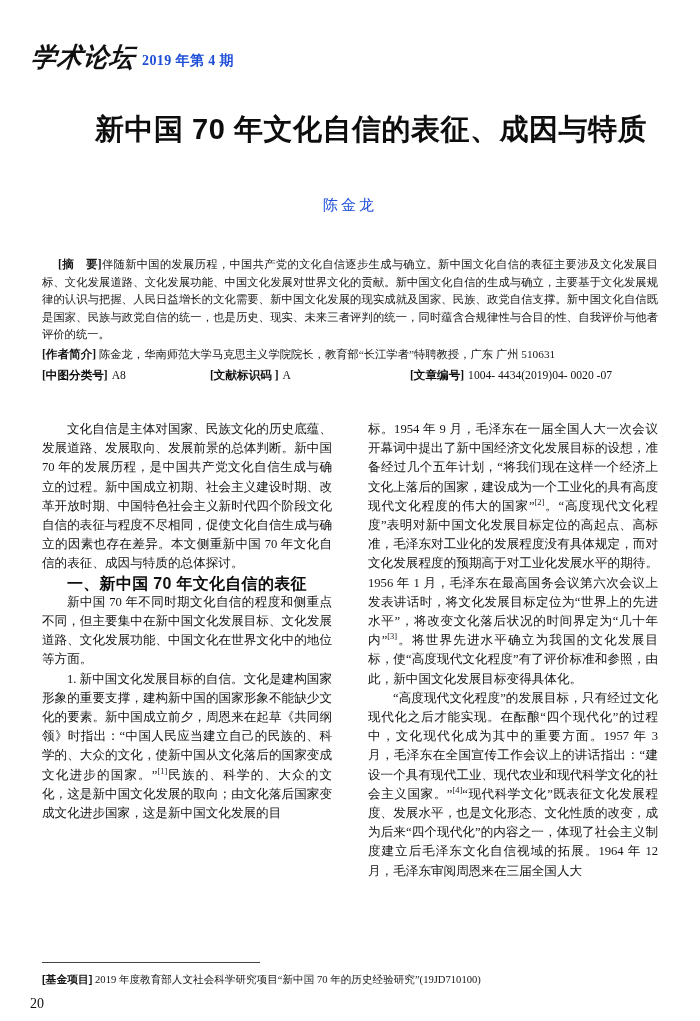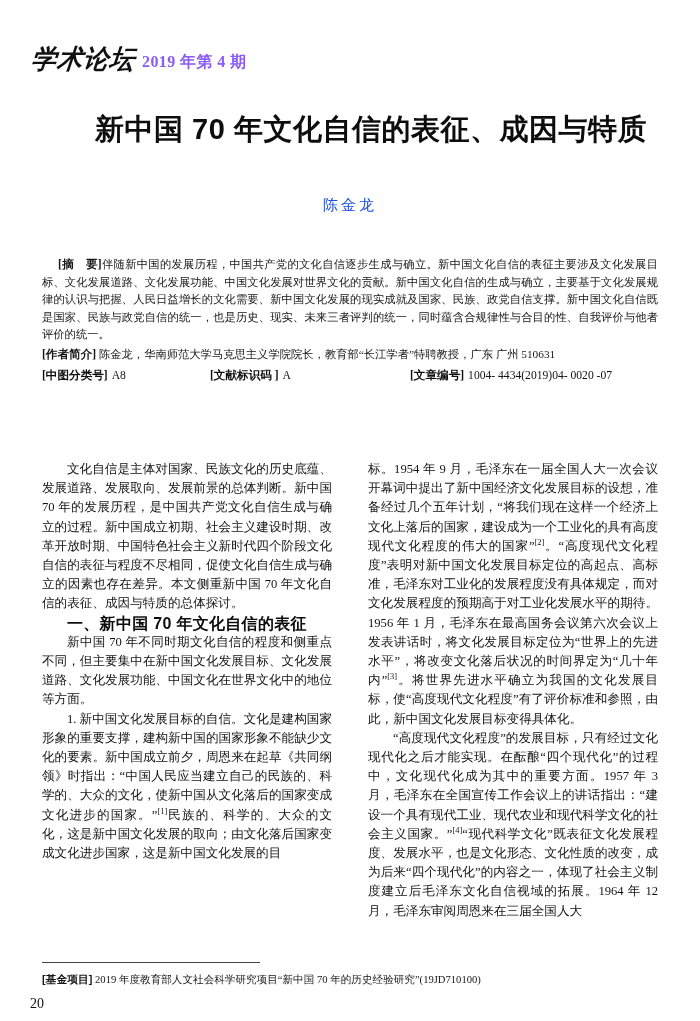--- a/index.html
+++ b/index.html
@@ -39,26 +39,26 @@
     font-weight: bold;
     font-style: italic;
     letter-spacing: 1px;
     line-height: 1;
     color: #111;
     transform: skewX(-6deg) scaleY(1.06);
     transform-origin: left bottom;
   }
   .issue-line {
     font-family: "Liberation Serif", serif;
-    font-size: 16px;
+    font-size: 14px;
     font-weight: bold;
     letter-spacing: 0.4px;
     line-height: 1;
     padding-bottom: 2px;
-    color: #8b5cf6;
+    color: #1d4ed8;
     margin-top: 36px;
   }
 
   
   .title {
     position: absolute;
     left: 0;
     top: 112px;
     width: 700px;
     text-align: center;
@@ -117,21 +117,21 @@
   }
   .cls-row .cell-a { width: 168px; }
   .cls-row .cell-b { width: 200px; }
   .cls-row .cell-c { width: 248px; }
   .cls-row .fm-label { margin-right: 4px; }
 
   
   .columns {
     position: absolute;
     left: 42px;
-    top: 460px;
+    top: 420px;
     width: 616px;
     height: 530px;
     display: flex;
     gap: 36px;
   }
   .col {
     width: 297px;
     font-family: "Liberation Serif", "DejaVu Serif", serif;
     font-size: 12.6px;
     line-height: 19.2px;

